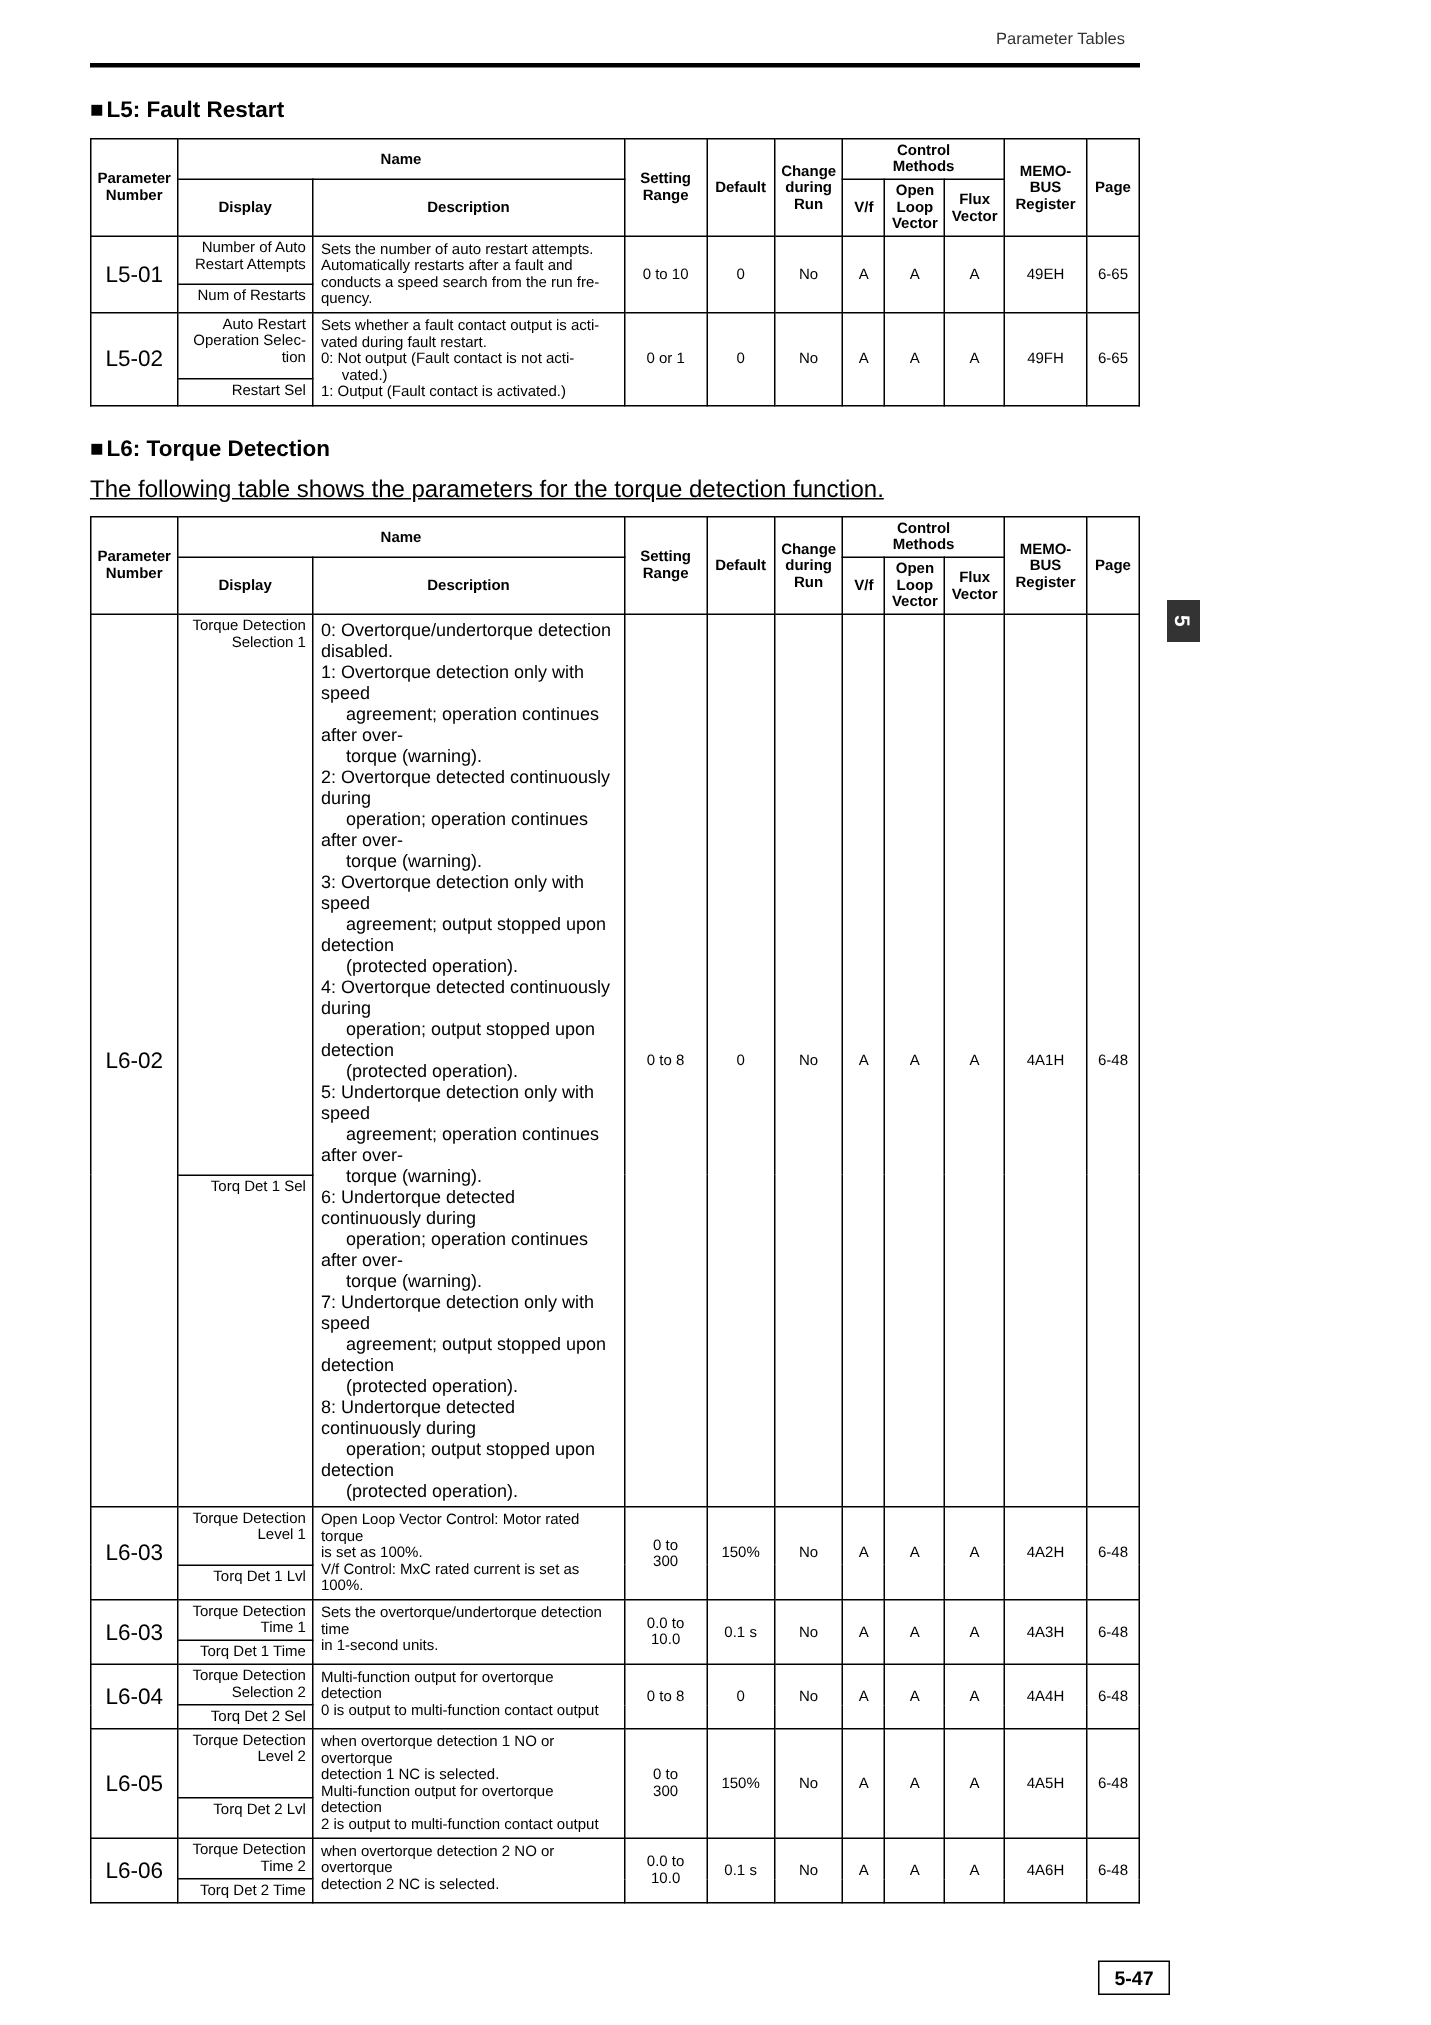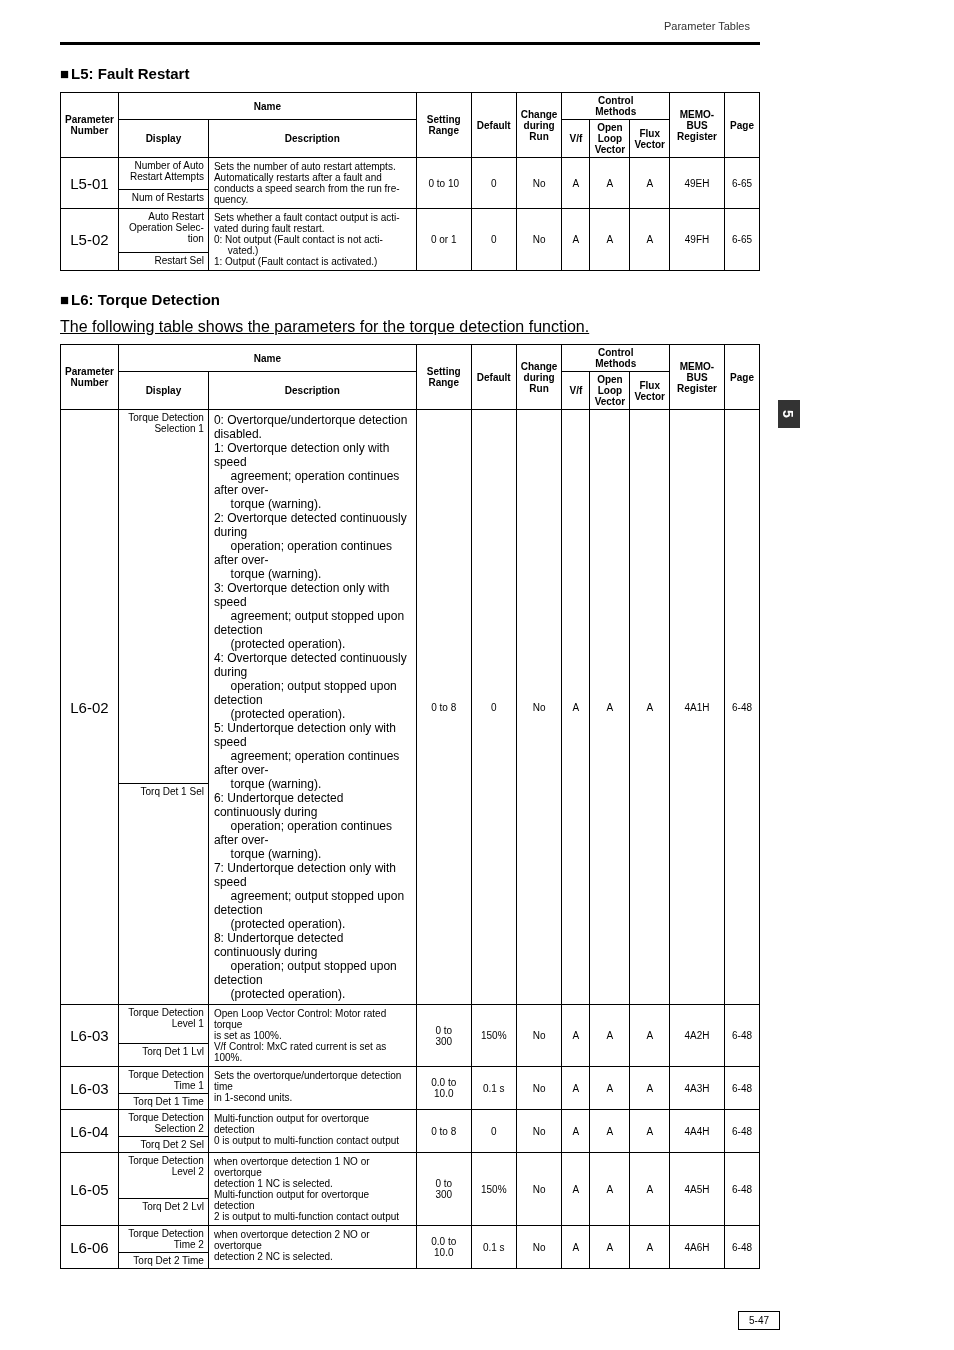--- a/index.html
+++ b/index.html
@@ -87,22 +87,22 @@
     .page-footer {
       position: absolute;
       bottom: 20px;
       right: 20px;
       font-size: 13px;
       font-weight: bold;
     }
     .page-footer-box {
       border: 1px solid #000;
       padding: 3px 10px;
-      font-size: 10px;
-      font-weight: normal;
+      font-size: 13px;
+      font-weight: bold;
     }
     .header-group-row th {
       font-size: 10px;
     }
   </style>
 </head>
 <body>
 
 <div class="page-container">
 

